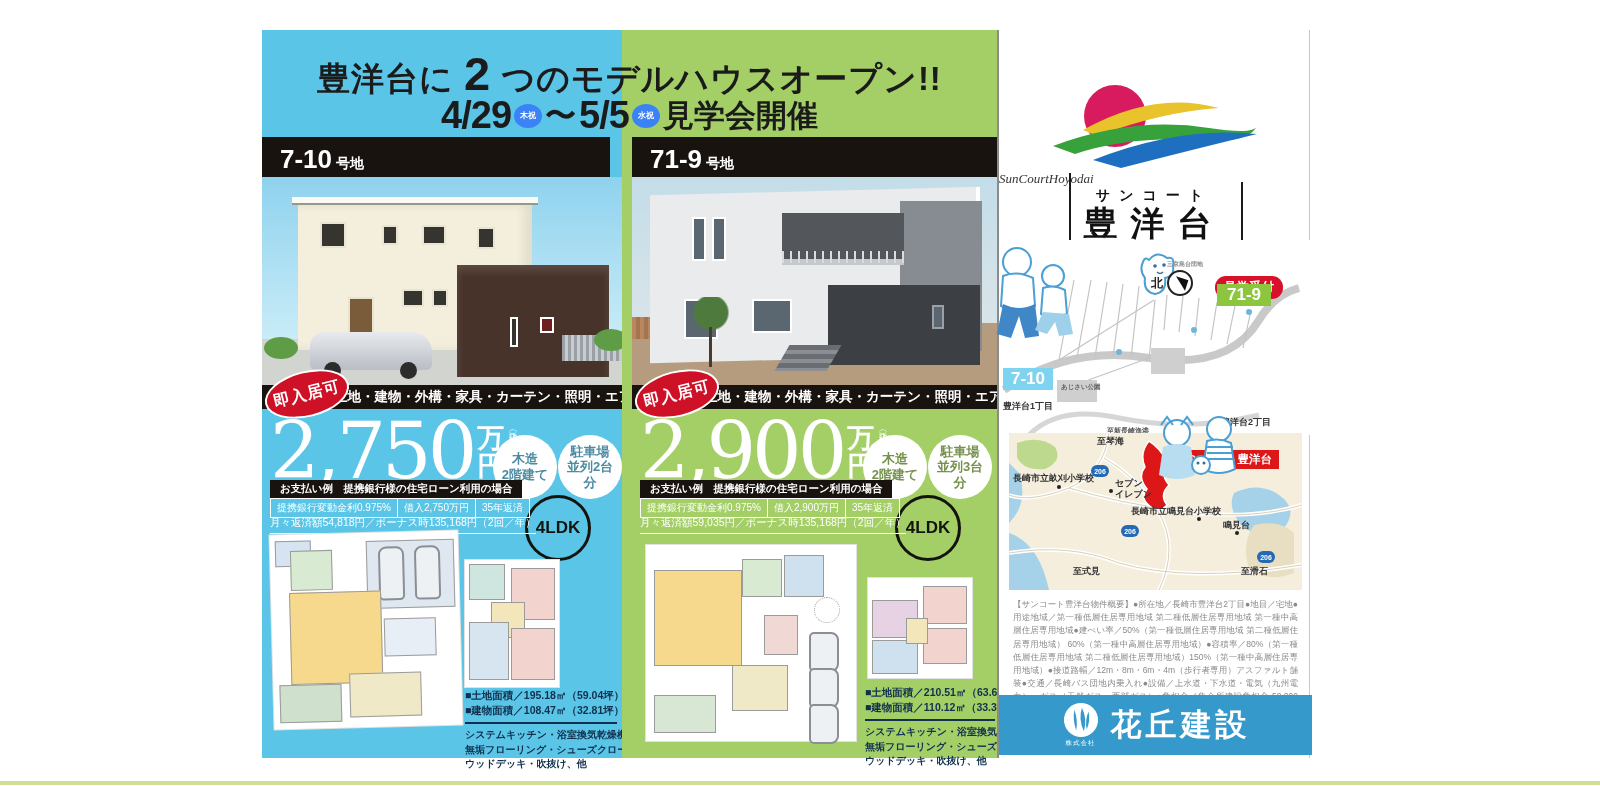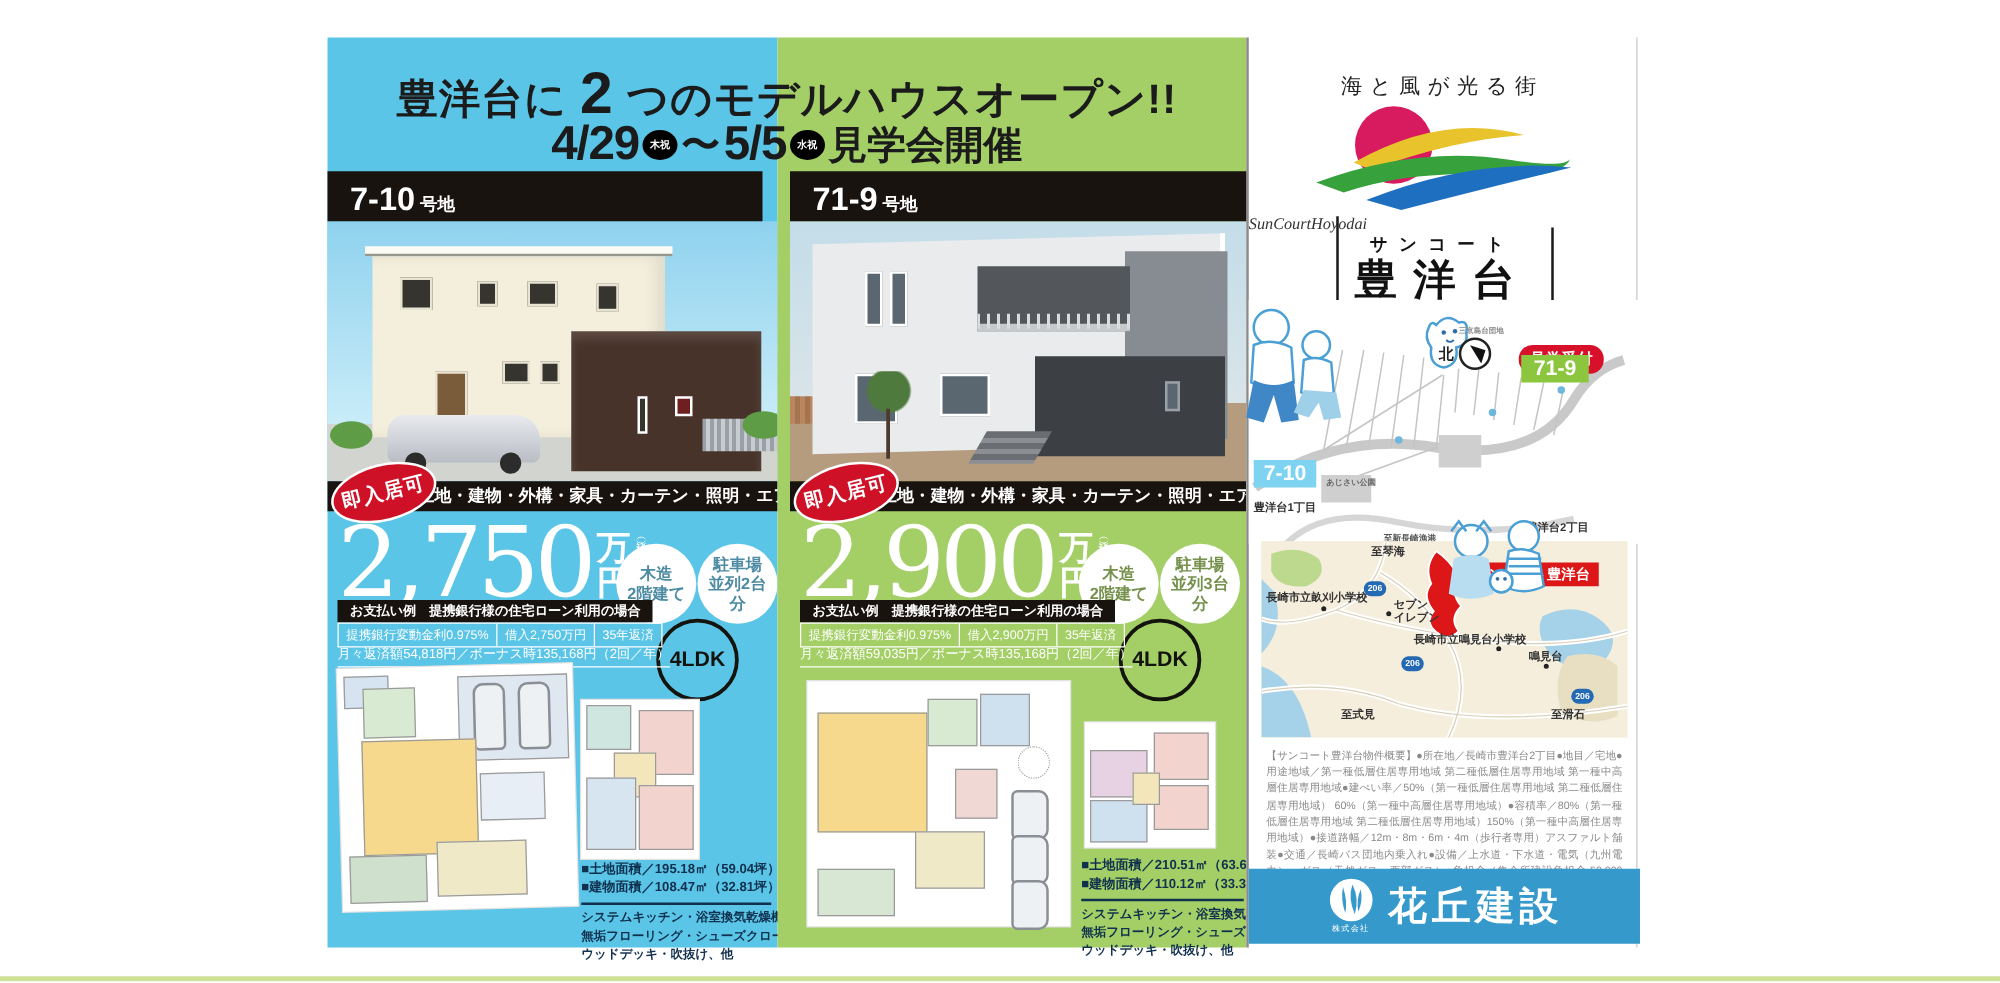--- a/index.html
+++ b/index.html
@@ -14,21 +14,21 @@
   #panel-b { left:360px; width:375px; background:#a3cf66; }
   #panel-c { left:735px; width:313px; background:#ffffff; border-left:2px solid #8b8b8b; border-right:1px solid #c9c9c9; }
   #bottom-line { position:absolute; left:0; top:781px; width:1600px; height:4px; background:#cfe097; }
 
   
   #header { position:absolute; left:0; top:0; width:735px; height:110px; text-align:center; z-index:6; color:#1b1b1b; }
   .h-title { position:absolute; left:0; top:16px; width:100%; font-size:33px; font-weight:900; letter-spacing:1px; }
   .h-title .big-num { font-size:47px; }
   .h-sub { position:absolute; left:0; top:64px; width:100%; font-size:31px; font-weight:900; display:flex; justify-content:center; align-items:center; gap:3px; }
   .h-date { font-size:38px; letter-spacing:-1px; }
-  .holiday-badge { width:28px; height:24px; border-radius:50%; background:#000000; color:#fff; font-size:8px; font-weight:700; display:inline-flex; align-items:center; justify-content:center; line-height:1; }
+  .holiday-badge { width:28px; height:24px; border-radius:50%; background:#3b82f6; color:#fff; font-size:8px; font-weight:700; display:inline-flex; align-items:center; justify-content:center; line-height:1; }
 
   
   .lot-bar { position:absolute; top:107px; height:40px; background:#191310; color:#fff; display:flex; align-items:baseline; padding:7px 0 0 18px; z-index:5; }
   .lot-num { font-size:26px; font-weight:700; }
   .lot-suffix { font-size:14px; font-weight:700; margin-left:4px; }
   #panel-a .lot-bar { left:0; width:348px; }
   #panel-b .lot-bar { left:10px; width:365px; }
 
   
   .photo { position:absolute; top:147px; height:208px; overflow:hidden; }
@@ -330,21 +330,20 @@
       <span class="h-date">4/29</span>
       <span class="holiday-badge">木祝</span>
       <span>〜</span>
       <span class="h-date">5/5</span>
       <span class="holiday-badge">水祝</span>
       <span>見学会開催</span>
     </div>
   </div>
 
   <div id="panel-c" class="panel">
-    <div class="tagline">海と風が光る街</div>
 
     <svg id="brand-logo" viewBox="0 0 212 92">
       <circle cx="66" cy="38" r="31" fill="#d81b5e"></circle>
       <path d="M34 52 Q105 12 170 30 Q112 34 48 58 Z" fill="#e9c32b"></path>
       <path d="M4 68 Q85 38 160 50 Q205 57 208 48 Q200 66 150 62 Q80 58 26 76 Z" fill="#37a13c"></path>
       <path d="M44 82 Q130 48 208 56 Q150 70 72 90 Z" fill="#1f6fc0"></path>
     </svg>
     <div class="logo-script">SunCourtHoyodai</div>
     <div class="logo-kana">サンコート</div>
     <div class="logo-kanji">豊洋台</div>

